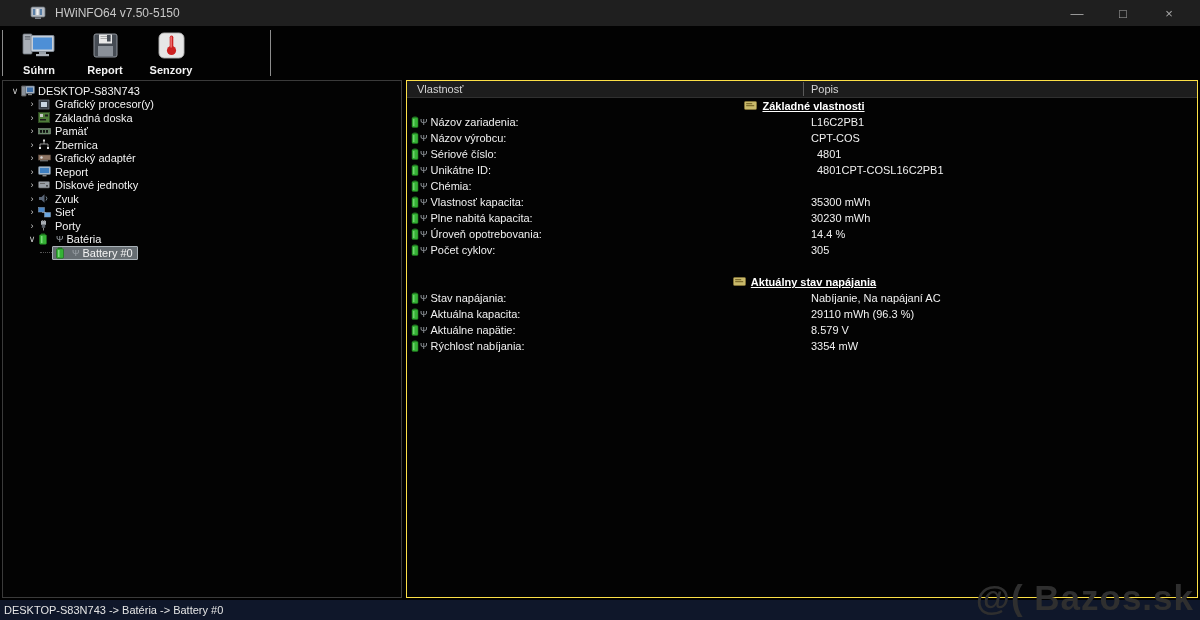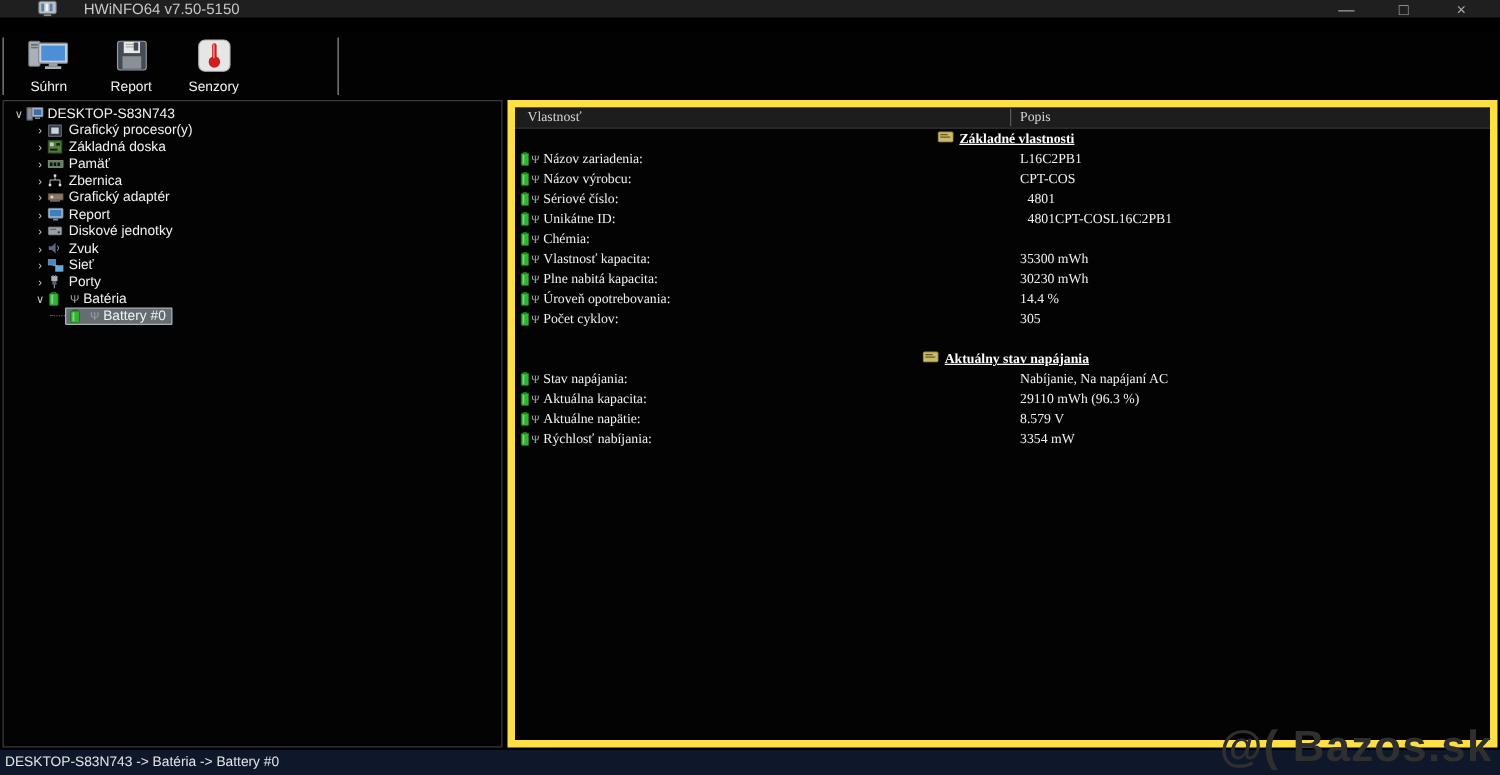--- a/index.html
+++ b/index.html
@@ -3,51 +3,51 @@
 <meta charset="utf-8">
 <style>
   * { box-sizing: border-box; }
   html, body { margin:0; padding:0; }
   body {
     width:1200px; height:620px; background:#000;
     font-family:"Liberation Sans", sans-serif;
     position:relative; overflow:hidden; color:#e8e8e8;
   }
   
-  .titlebar { position:absolute; top:0; left:0; right:0; height:14px;
-    background:#1f1f1f; display:flex; align-items:center;gap:12px; }
+  .titlebar { position:absolute; top:0; left:0; right:0; height:26px;
+    background:#1f1f1f; display:flex; align-items:center; }
   .app-icon { margin-left:30px; display:inline-flex; }
   .title-text { margin-left:9px; font-size:12px; color:#c8c8c8; }
   .win-controls { margin-left:auto; display:flex; height:100%; margin-right:8px; }
   .win-btn { width:46px; display:flex; align-items:center; justify-content:center;
     color:#a8a8a8; font-size:13px; cursor:default; }
   
   .toolbar { position:absolute; top:26px; left:0; right:0; height:54px; background:#020202; }
   .toolbar-sep { position:absolute; top:4px; bottom:4px; width:1px; background:#8d8d8d; }
   .sep-left { left:2px; } .sep-right { left:270px; }
-  .toolbar-inner { display:flex; height:100%; padding-left:6px; }
+  .toolbar-inner { display:flex; height:100%; padding-left:6px;font-weight:bold; }
   .tool-btn { width:66px; display:flex; flex-direction:column; align-items:center;
     justify-content:flex-end; padding-bottom:4px; gap:3px; color:#f2f2f2; font-size:11px; }
   
   .tree-panel { position:absolute; top:80px; left:2px; width:400px; bottom:22px;
     background:#030303; border:1px solid #3a3a3a; padding-top:3px; overflow:hidden; }
   .tree-row { height:13.5px; display:flex; align-items:center; font-size:11px;
     white-space:nowrap; color:#f2f2f2; }
   .lvl0 { padding-left:6px; } .lvl1 { padding-left:23px; } .lvl2 { padding-left:37px; }
   .chev { width:12px; color:#cdcdcd; font-size:9px; display:inline-flex;
     justify-content:center; flex:none; }
   .ticon { width:14px; height:12px; margin-right:3px; display:inline-flex;
     align-items:center; flex:none; }
   .dotline { width:12px; border-top:1px dotted #555; flex:none; }
   .sel-box { display:inline-flex; align-items:center; height:14px; padding:0 4px 0 2px;
     background:#666d72; border:1px solid #aab2b8; border-radius:1px; }
   .sel-box .ticon { margin-right:2px; }
   
   .props-panel { position:absolute; top:80px; left:406px; right:2px; bottom:22px;
-    background:#030303; border:6px solid #fde047; overflow:hidden;font-family:Liberation Serif, serif; }
+    background:#030303; border:1px solid #fde047; overflow:hidden; }
   .phead { height:17px; background:#1d1d1d; border-bottom:1px solid #303030;
     display:flex; align-items:center; font-size:11px; color:#d4d4d4; position:relative; }
   .col-prop { width:396px; padding-left:10px; }
   .col-desc { padding-left:8px; }
   .phead-divider { position:absolute; left:396px; top:1px; bottom:1px; width:1px; background:#5a5a5a; }
   .psection { height:16px; display:flex; align-items:center; padding-left:5px; font-size:11px;justify-content:center; }
   .psection.gap { margin-top:16px; }
   .ptitle { margin-left:5px; font-weight:bold; text-decoration:underline; color:#fff; }
   .prow { height:16px; display:flex; align-items:center; font-size:11px; }
   .pl { width:396px; padding-left:4px; display:flex; align-items:center; color:#f0f0f0; }

